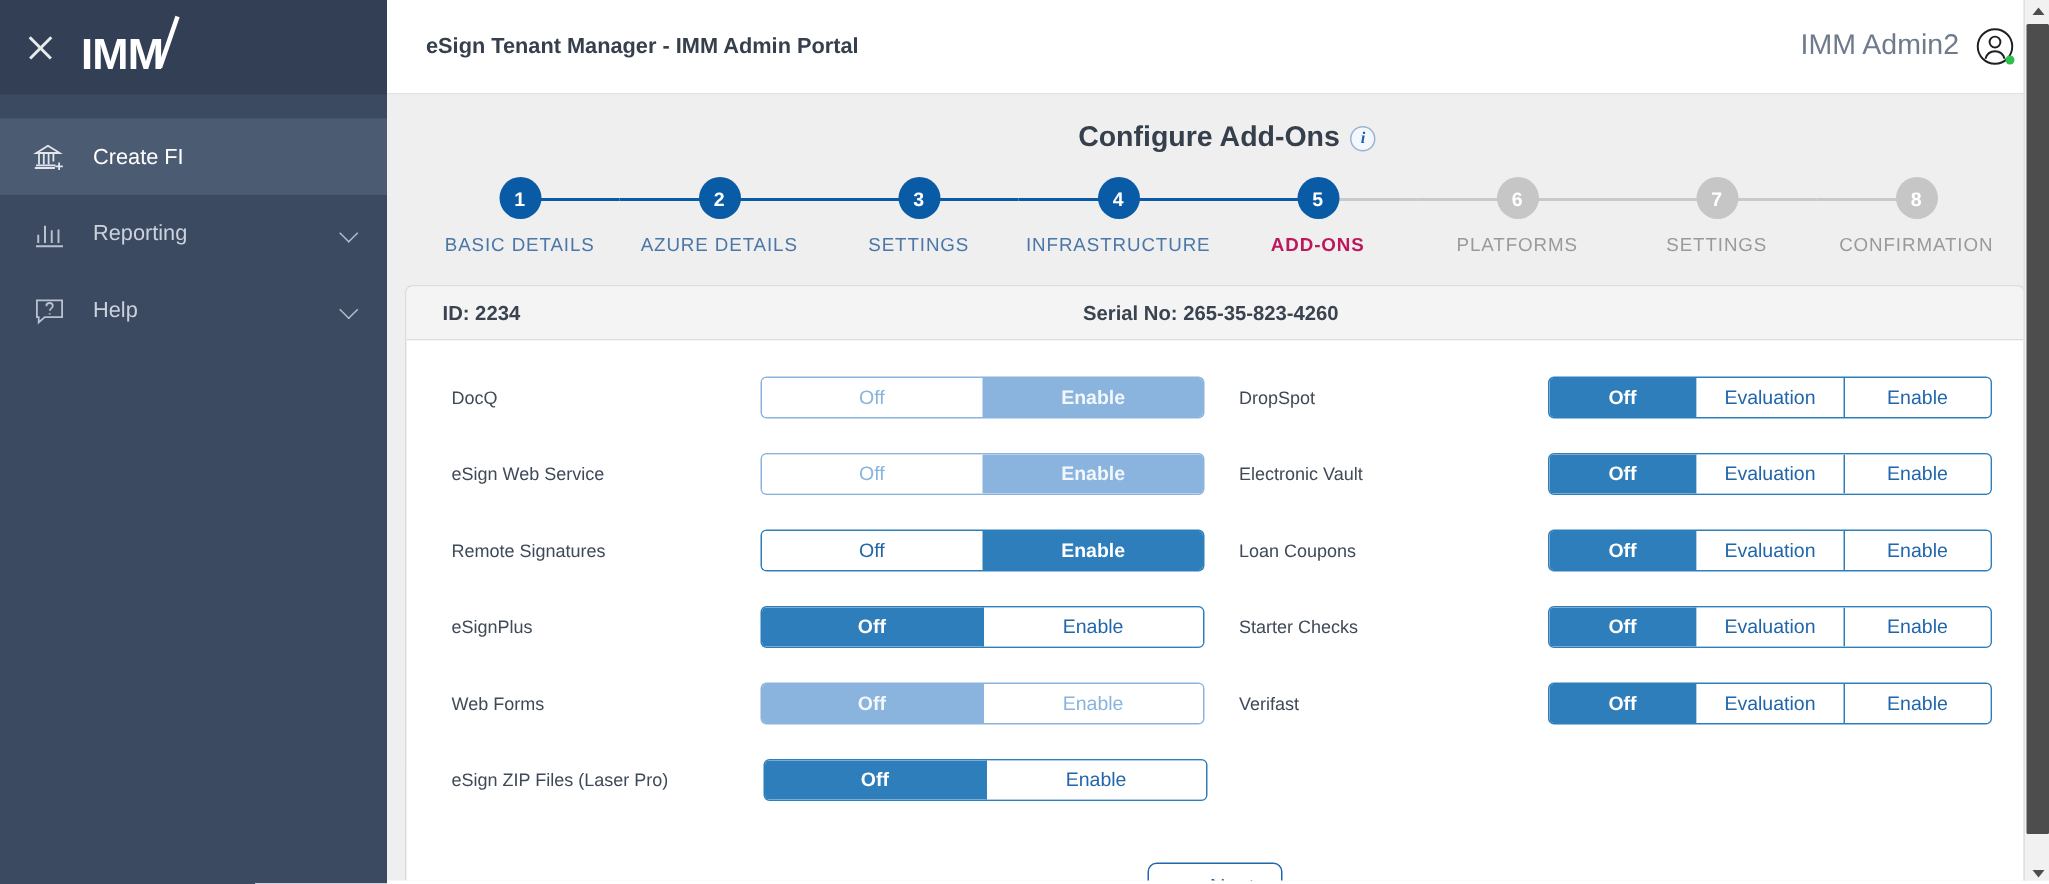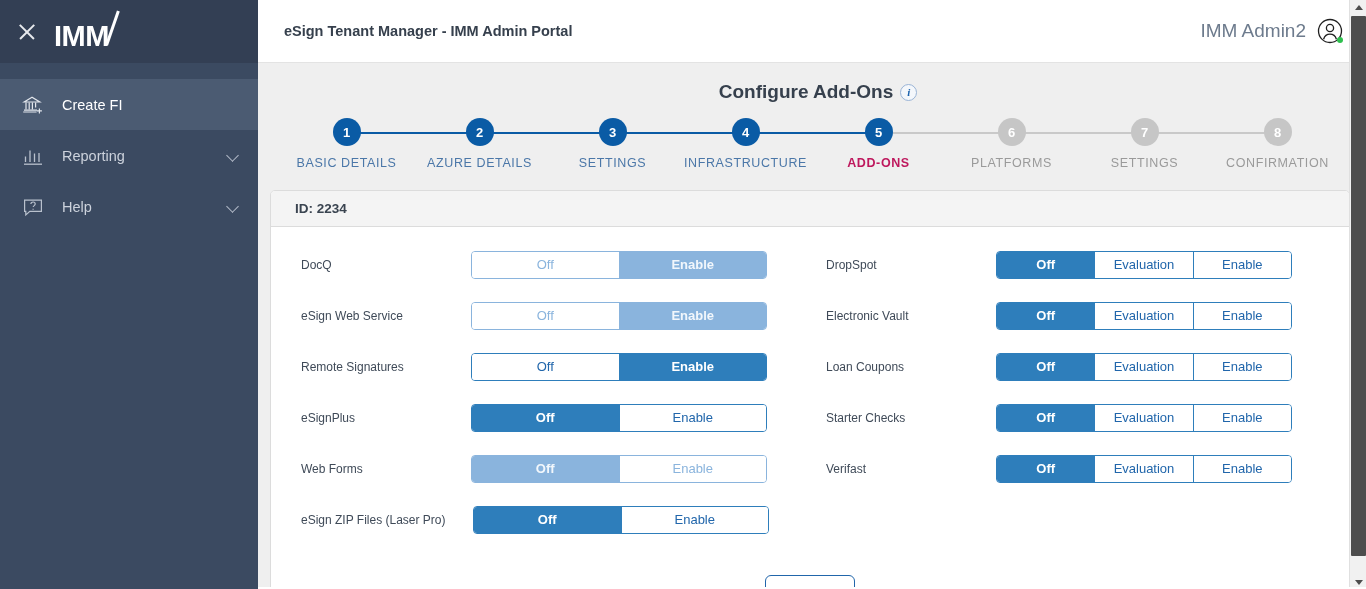--- a/index.html
+++ b/index.html
@@ -157,20 +157,21 @@
     font-size: 12px; color: #3f4a58; width: 170px; flex: 0 0 170px;
     white-space: nowrap;
   }
   .row.wide .row-label { width: 172px; flex: 0 0 172px; }
 
   
   .seg {
     display: flex; width: 296px; height: 28px;
     border-radius: 4px; overflow: hidden;
     border: 1px solid #2e7ebb;
+    margin-left: 36px;
   }
   .seg.disabled { border-color: #8ab4dd; }
   .seg-btn {
     flex: 1 1 0; display: flex; align-items: center; justify-content: center;
     font-size: 13px; color: #2166ab; background: #ffffff;
     cursor: pointer; border-right: 1px solid #2e7ebb;
     user-select: none;
   }
   .seg-btn:last-child { border-right: none; }
   .seg-btn.sel { background: #2e7ebb; color: #ffffff; font-weight: bold; }
@@ -334,20 +335,21 @@
         <span class="line-l"></span>
         <span class="line-r" style="background:transparent"></span>
         <span class="step-circle">8</span>
         <span class="step-label">CONFIRMATION</span>
       </div>
     </div>
 
     <div class="card">
       <div class="card-head">
         <span class="c2">ID: 2234</span>
+        <span class="c3">Serial No: 265-35-823-4260</span>
       </div>
 
       <div class="card-body">
 
         <div class="col">
 
           <div class="row">
             <span class="row-label">DocQ</span>
             <div class="seg disabled">
               <span class="seg-btn">Off</span>

